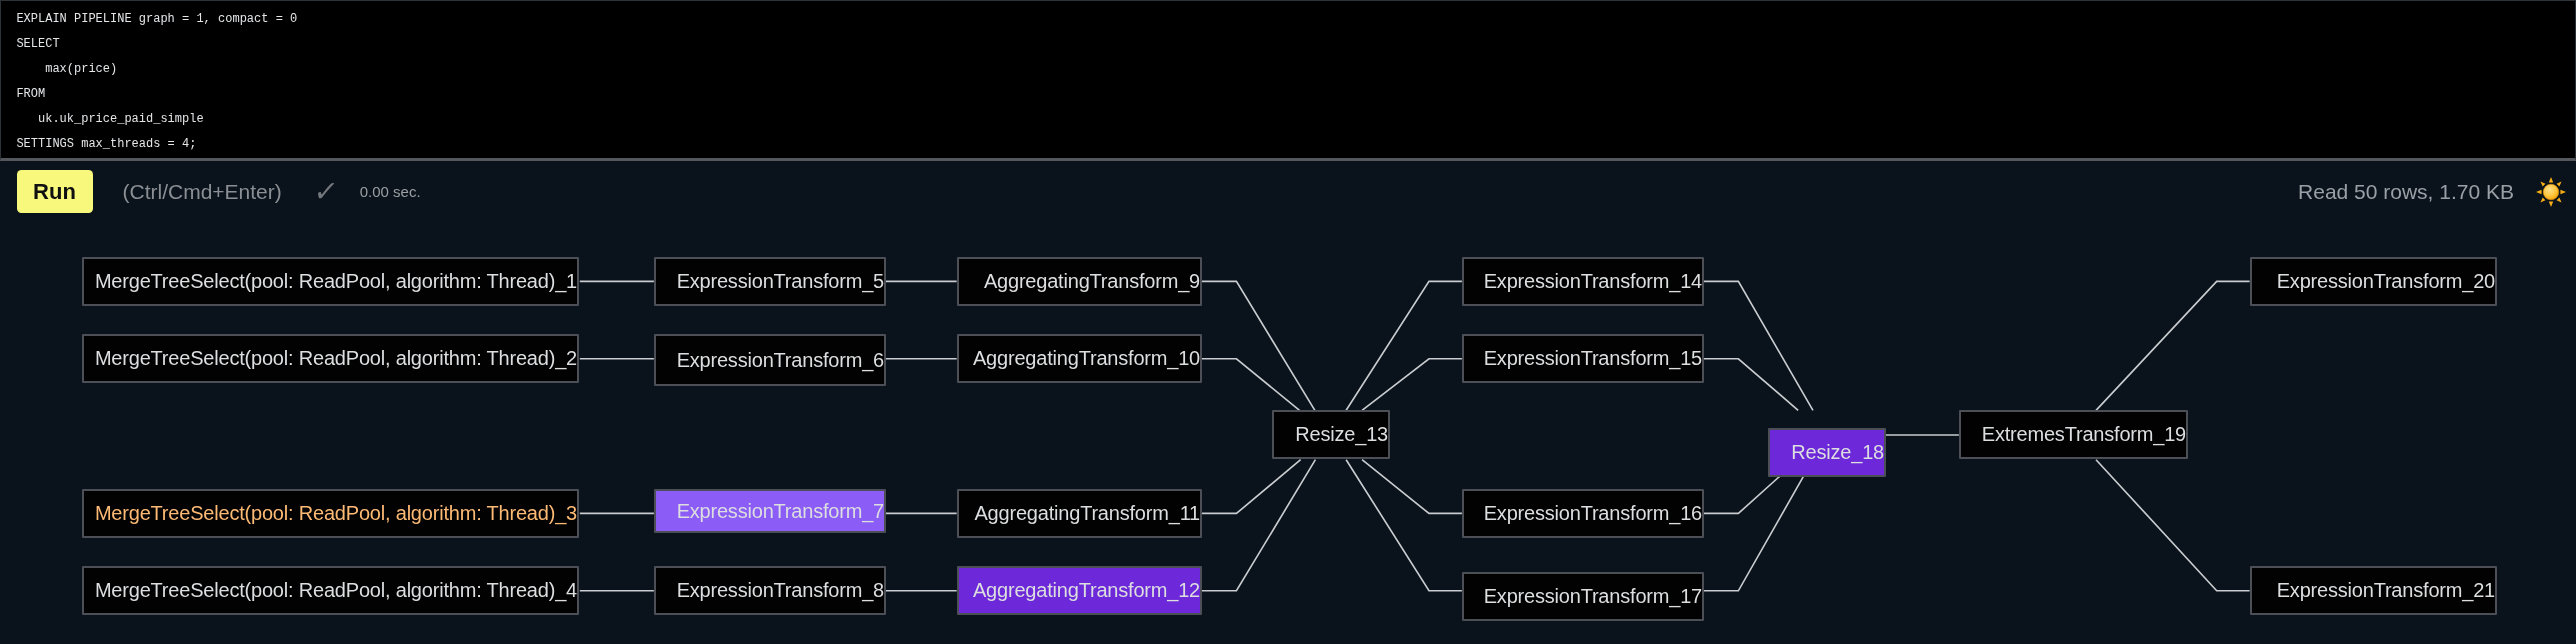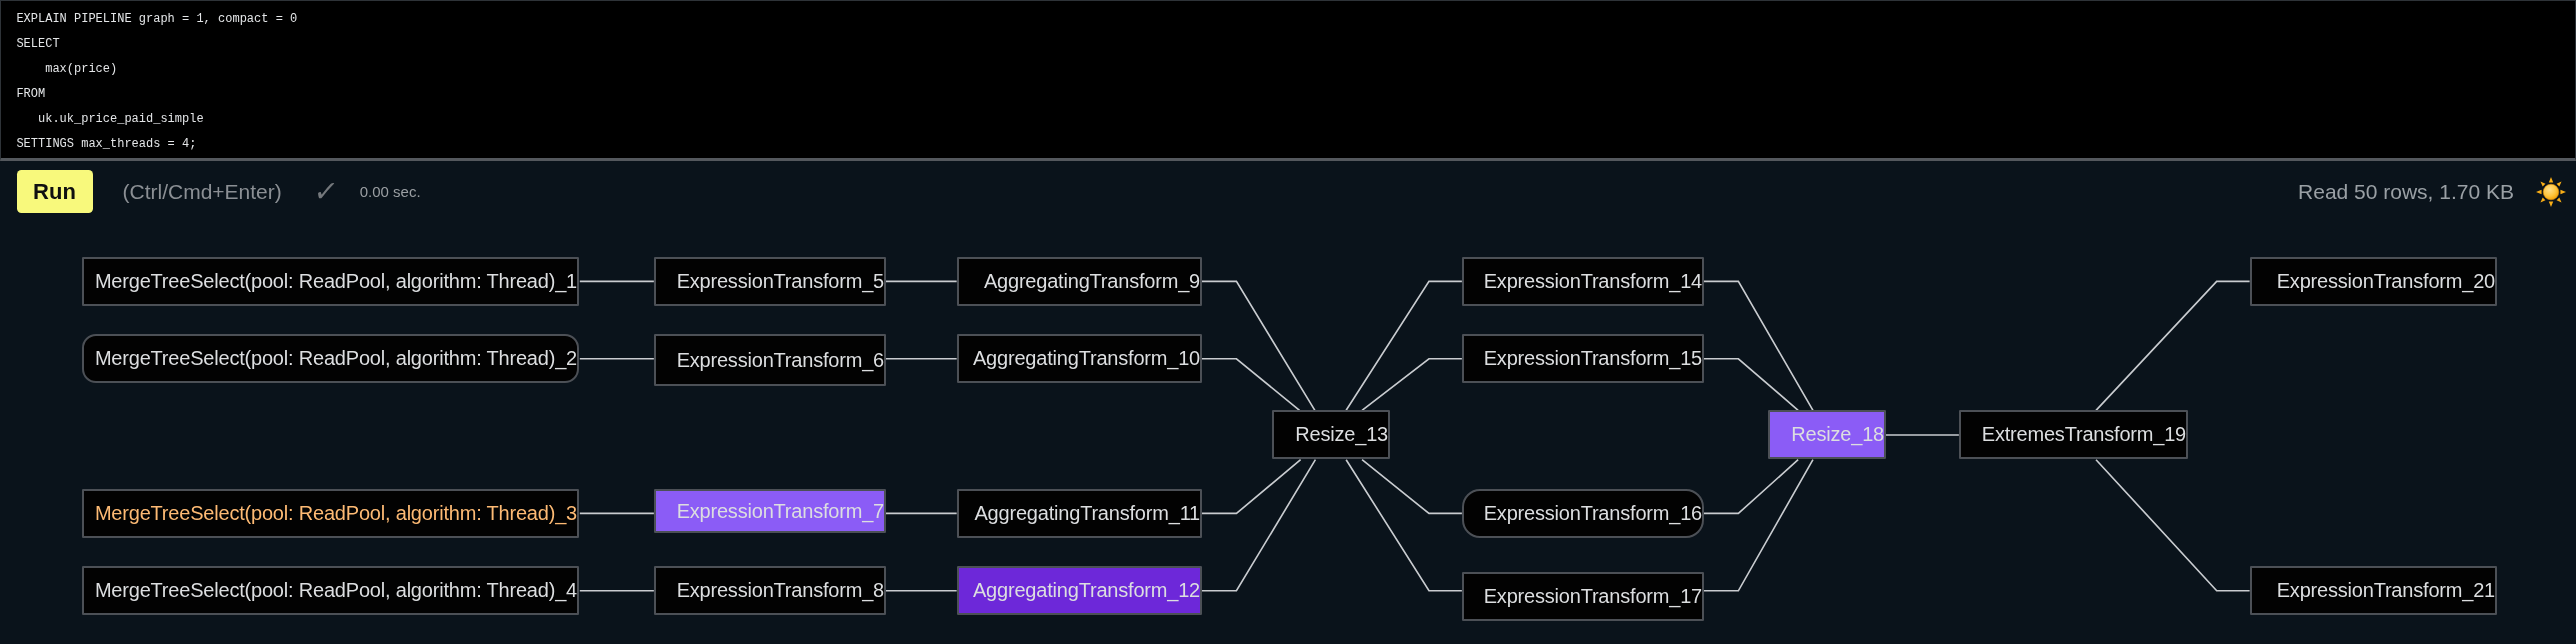--- a/index.html
+++ b/index.html
@@ -98,21 +98,21 @@
       <polyline points="3105,936 3168,936 3277,838" fill="none" stroke="#c9ccd0" stroke-width="3"></polyline>
       <polyline points="3105,1077 3168,1077 3304,838" fill="none" stroke="#c9ccd0" stroke-width="3"></polyline>
       <polyline points="3437,793 3570,793" fill="none" stroke="#c9ccd0" stroke-width="3"></polyline>
       <polyline points="3820,748 4040,513 4100,513" fill="none" stroke="#c9ccd0" stroke-width="3"></polyline>
       <polyline points="3820,838 4040,1077 4100,1077" fill="none" stroke="#c9ccd0" stroke-width="3"></polyline>
     </svg>
   <div class="nodes">
       <div class="node" style="left: 82px; top: 257px; width: 497px; height: 49px; background: rgb(2, 2, 2); border-color: rgb(76, 80, 86); color: rgb(220, 222, 224);">
         <span>MergeTreeSelect(pool: ReadPool, algorithm: Thread)_1</span>
       </div>
-      <div class="node" style="left: 82px; top: 334px; width: 497px; height: 49px; background: rgb(2, 2, 2); border-color: rgb(76, 80, 86); color: rgb(220, 222, 224); border-radius: 14px;">
+      <div class="node" style="left: 82px; top: 334px; width: 497px; height: 49px; background: rgb(2, 2, 2); border-color: rgb(76, 80, 86); color: rgb(220, 222, 224);">
         <span>MergeTreeSelect(pool: ReadPool, algorithm: Thread)_2</span>
       </div>
       <div class="node" style="left: 82px; top: 489px; width: 497px; height: 49px; background: rgb(2, 2, 2); border-color: rgb(76, 80, 86); color: #fdba74;">
         <span>MergeTreeSelect(pool: ReadPool, algorithm: Thread)_3</span>
       </div>
       <div class="node" style="left: 82px; top: 566px; width: 497px; height: 49px; background: rgb(2, 2, 2); border-color: rgb(76, 80, 86); color: rgb(220, 222, 224);">
         <span>MergeTreeSelect(pool: ReadPool, algorithm: Thread)_4</span>
       </div>
       <div class="node" style="left: 654px; top: 257px; width: 232px; height: 49px; background: rgb(2, 2, 2); border-color: rgb(76, 80, 86); color: rgb(220, 222, 224);">
         <span>ExpressionTransform_5</span>
@@ -140,27 +140,27 @@
       </div>
       <div class="node" style="left: 1272px; top: 410px; width: 118px; height: 49px; background: rgb(2, 2, 2); border-color: rgb(76, 80, 86); color: rgb(220, 222, 224);">
         <span>Resize_13</span>
       </div>
       <div class="node" style="left: 1462px; top: 257px; width: 242px; height: 49px; background: rgb(2, 2, 2); border-color: rgb(76, 80, 86); color: rgb(220, 222, 224);">
         <span>ExpressionTransform_14</span>
       </div>
       <div class="node" style="left: 1462px; top: 334px; width: 242px; height: 49px; background: rgb(2, 2, 2); border-color: rgb(76, 80, 86); color: rgb(220, 222, 224);">
         <span>ExpressionTransform_15</span>
       </div>
-      <div class="node" style="left: 1462px; top: 489px; width: 242px; height: 49px; background: rgb(2, 2, 2); border-color: rgb(76, 80, 86); color: rgb(220, 222, 224); border-radius: 18px;">
+      <div class="node" style="left: 1462px; top: 489px; width: 242px; height: 49px; background: rgb(2, 2, 2); border-color: rgb(76, 80, 86); color: rgb(220, 222, 224);">
         <span>ExpressionTransform_16</span>
       </div>
       <div class="node" style="left: 1462px; top: 566px; width: 242px; height: 49px; background: rgb(2, 2, 2); border-color: rgb(76, 80, 86); color: rgb(220, 222, 224); margin-top: 6px;">
         <span>ExpressionTransform_17</span>
       </div>
-      <div class="node" style="left: 1768px; top: 410px; width: 118px; height: 49px; background: #8b5cf6; border-color: rgb(76, 80, 86); color: rgb(220, 222, 224);">
+      <div class="node" style="left: 1768px; top: 428px; width: 118px; height: 49px; background: #6d28d9; border-color: rgb(76, 80, 86); color: rgb(220, 222, 224);">
         <span>Resize_18</span>
       </div>
       <div class="node" style="left: 1959px; top: 410px; width: 229px; height: 49px; background: rgb(2, 2, 2); border-color: rgb(76, 80, 86); color: rgb(220, 222, 224);">
         <span>ExtremesTransform_19</span>
       </div>
       <div class="node" style="left: 2250px; top: 257px; width: 247px; height: 49px; background: rgb(2, 2, 2); border-color: rgb(76, 80, 86); color: rgb(220, 222, 224);">
         <span>ExpressionTransform_20</span>
       </div>
       <div class="node" style="left: 2250px; top: 566px; width: 247px; height: 49px; background: rgb(2, 2, 2); border-color: rgb(76, 80, 86); color: rgb(220, 222, 224);">
         <span>ExpressionTransform_21</span>

